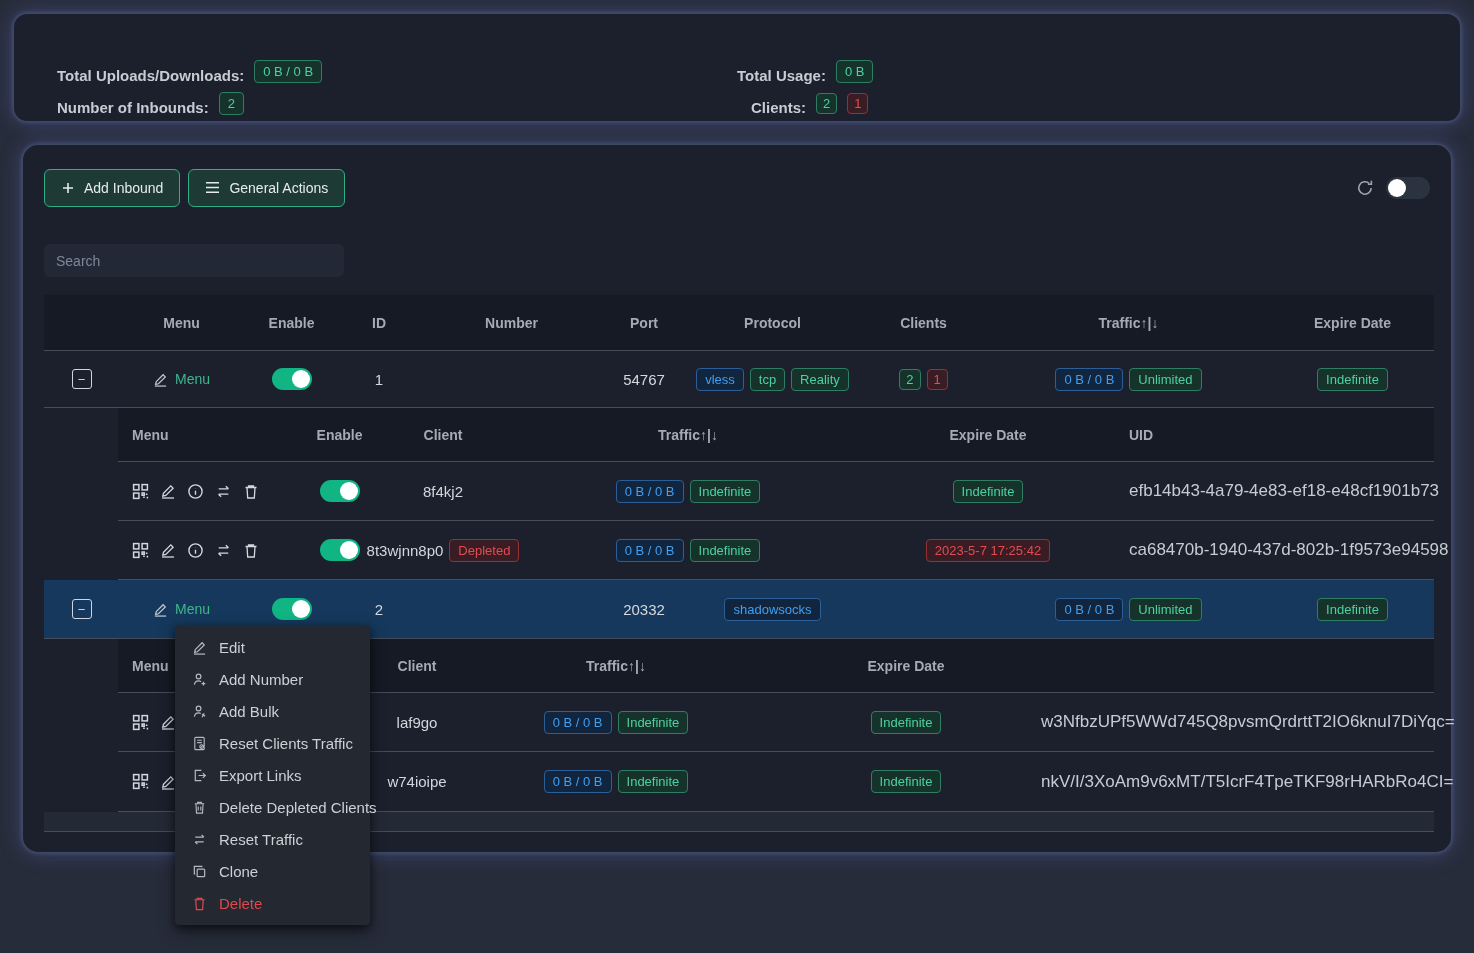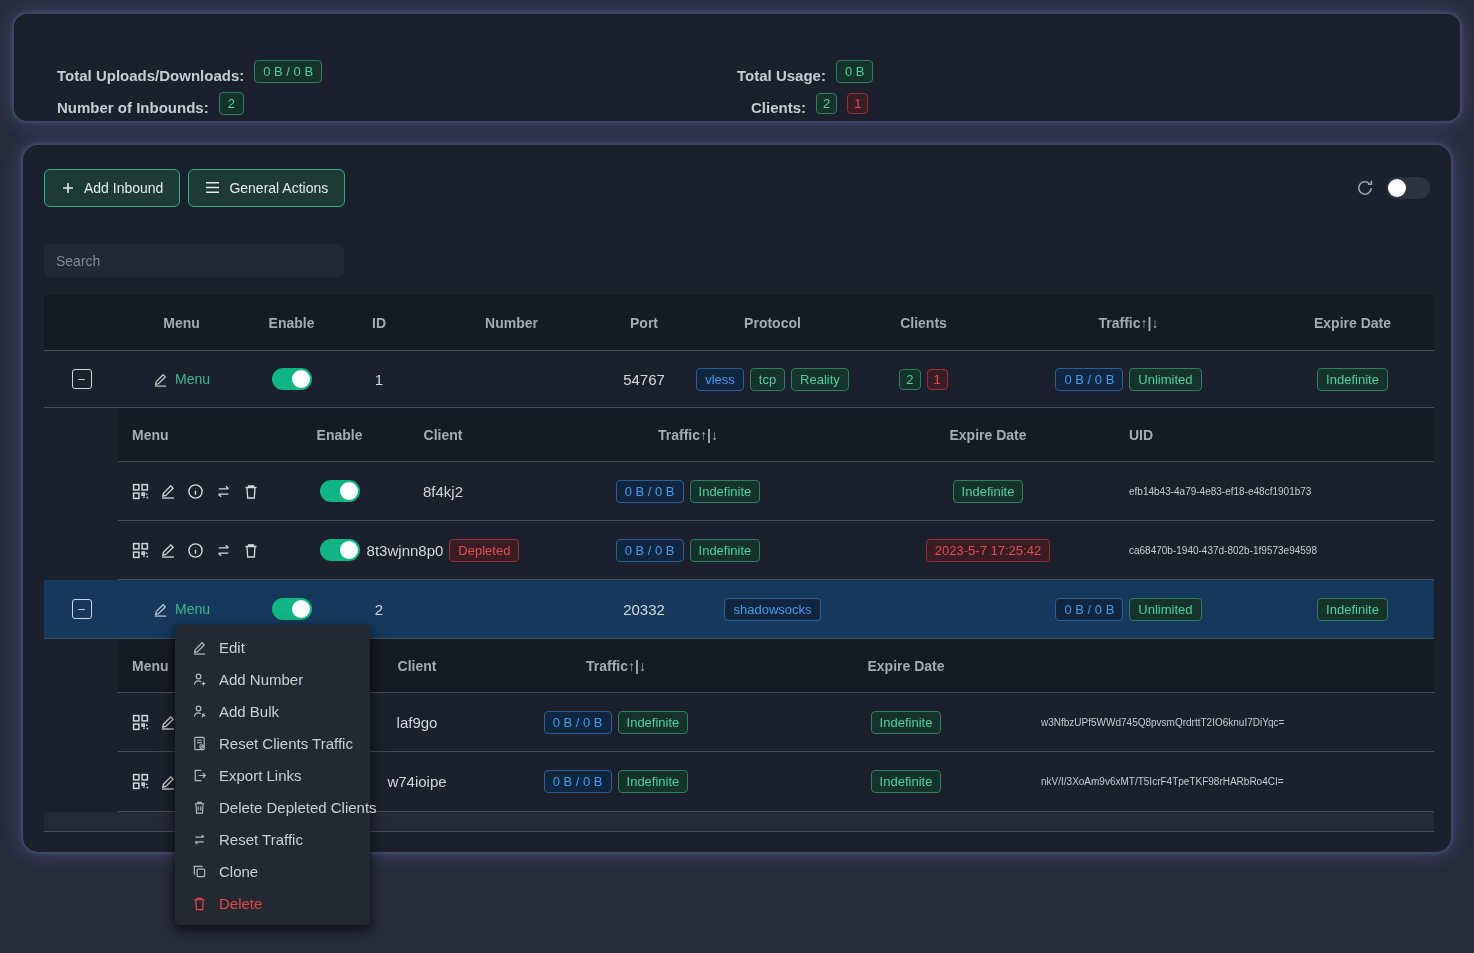--- a/index.html
+++ b/index.html
@@ -83,21 +83,21 @@
   .expand-btn {
     width:20px; height:20px; background:transparent; border:1px solid #cfd5dd;
     border-radius:3px; color:#d7dce3; font-size:13px; line-height:17px;
     cursor:pointer; display:inline-flex; align-items:center; justify-content:center;
   }
   .menu-link { display:inline-flex; align-items:center; gap:7px; color:#3cb78c; cursor:pointer; font-size:14px; }
   .menu-link .ic { color:#c3c9d2; }
   .icon-group { display:flex; align-items:center; gap:11px; color:#d3d8df; }
   .icon-group svg { cursor:pointer; display:block; }
   .client-name { color:#d2d6dd; font-size:15px; display:inline-flex; align-items:center; gap:8px; }
-  .uid-text { color:#c6cbd3; font-size:10px; white-space:nowrap; }
+  .uid-text { color:#c6cbd3; font-size:17px; white-space:nowrap; }
   .footer-strip { height:20px; background:#242936; border-bottom:1px solid #454c5a; }
   
   .context-menu {
     position:absolute; left:175px; top:625px; width:195px;
     background:#232831; border-radius:4px; padding:6px 0;
     box-shadow:0 6px 16px rgba(0,0,0,.5), 0 3px 6px rgba(0,0,0,.35);
     z-index:50;
   }
   .cm-item {
     height:32px; display:flex; align-items:center; gap:12px; padding:0 12px 0 17px;

